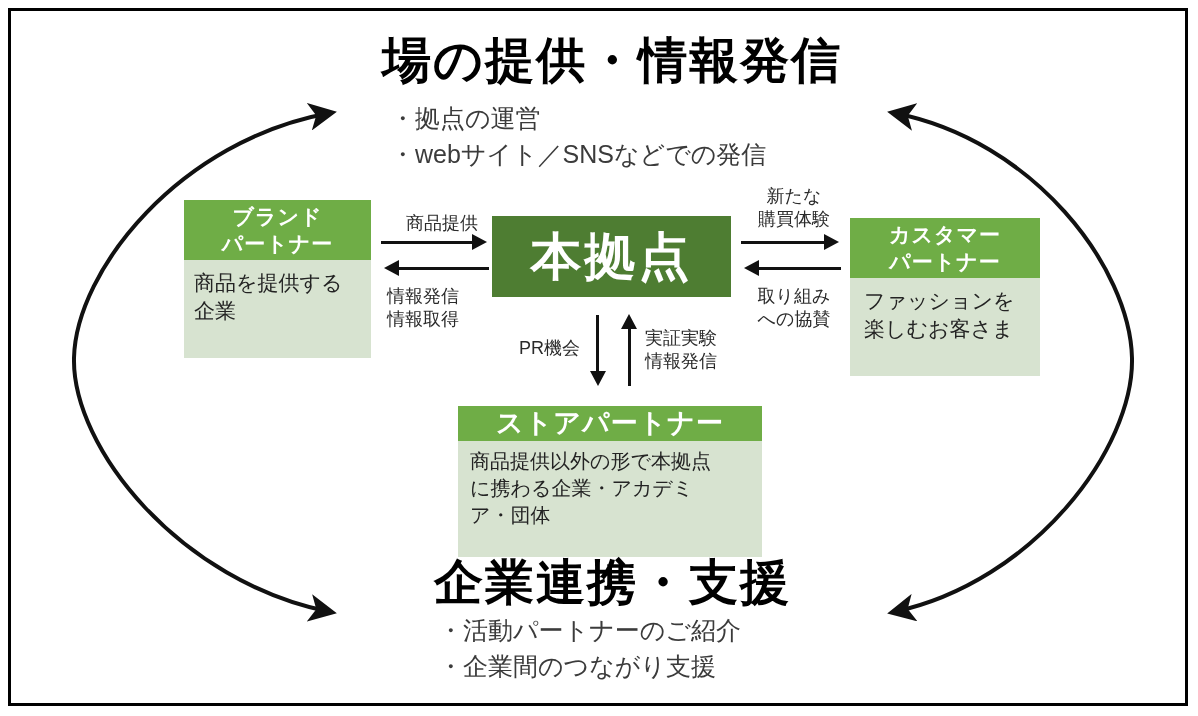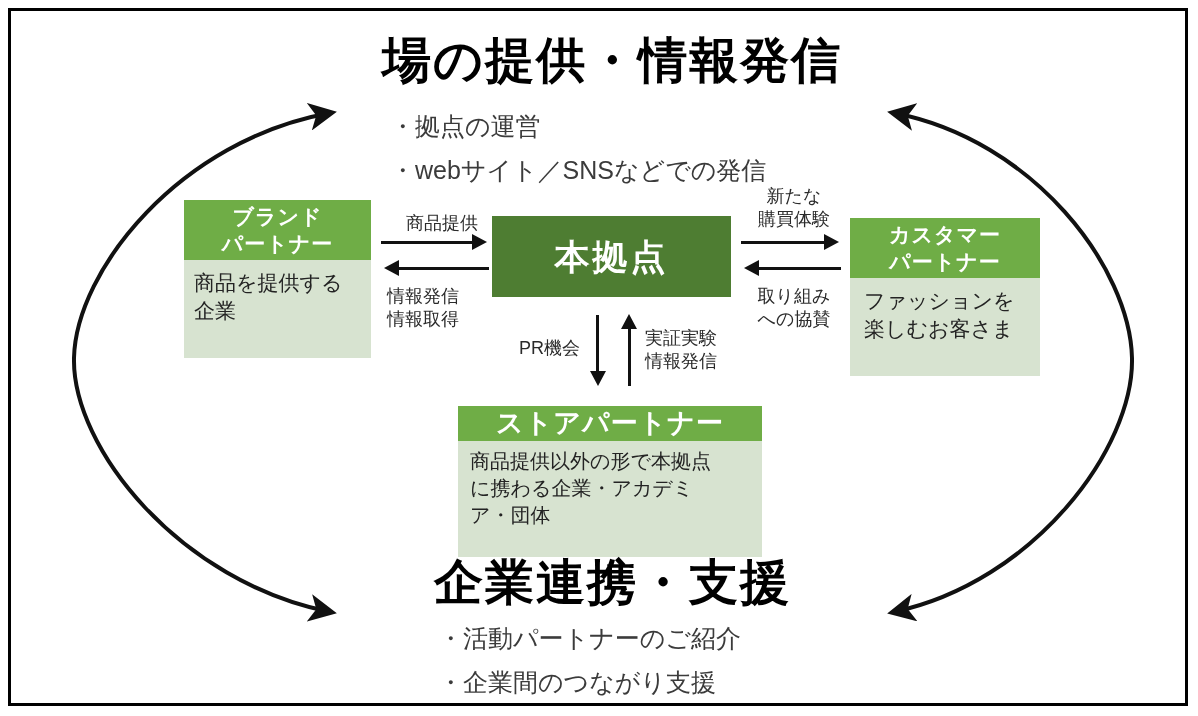--- a/index.html
+++ b/index.html
@@ -45,21 +45,21 @@
     white-space: nowrap;
     line-height: 1;
   }
   .head-bullets {
     position: absolute;
     font-size: 25px;
     line-height: 1.45;
     color: #3b3b3b;
     white-space: nowrap;
   }
-  .head-bullets div { white-space: nowrap; margin-top: 8px; }
+  .head-bullets div { white-space: nowrap; }
 
   
   .box { position: absolute; }
   .box-head {
     background: #6fad46;
     color: #ffffff;
     font-weight: bold;
     display: flex;
     align-items: center;
     justify-content: center;
@@ -88,21 +88,21 @@
   #box-store .box-body { height: 116px; font-size: 20px; padding: 7px 12px 0 12px; }
 
   #box-hub {
     left: 492px; top: 216px; width: 239px; height: 81px;
     background: #4e7d32;
     display: flex; align-items: center; justify-content: center;
   }
   #box-hub .hub-label {
     color: #ffffff;
     font-weight: bold;
-    font-size: 35px;
+    font-size: 51px;
     letter-spacing: 3px;
     line-height: 1;
   }
 
   
   .conn-label {
     position: absolute;
     font-size: 18px;
     line-height: 1.25;
     color: #2b2b2b;

